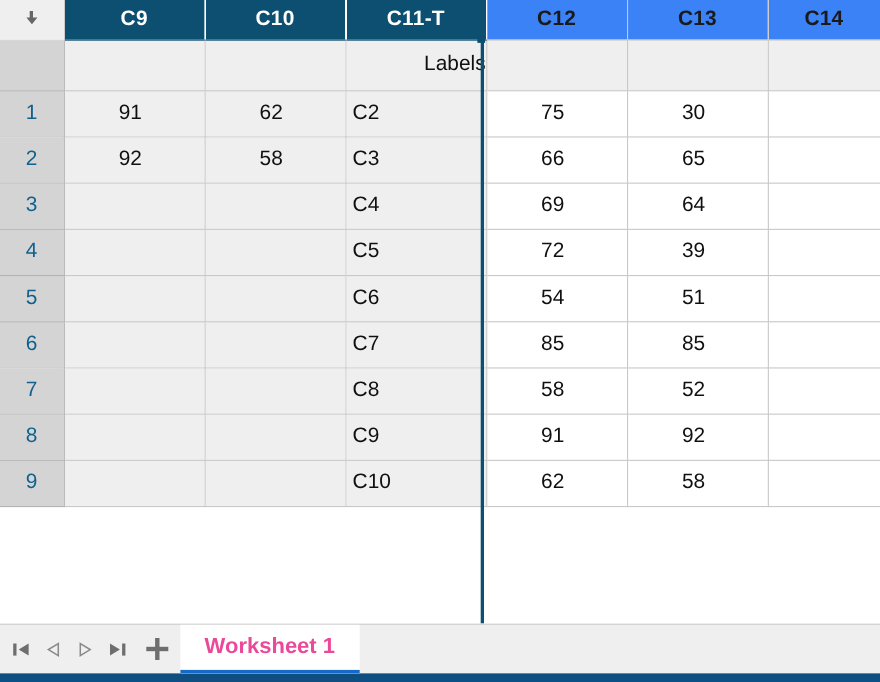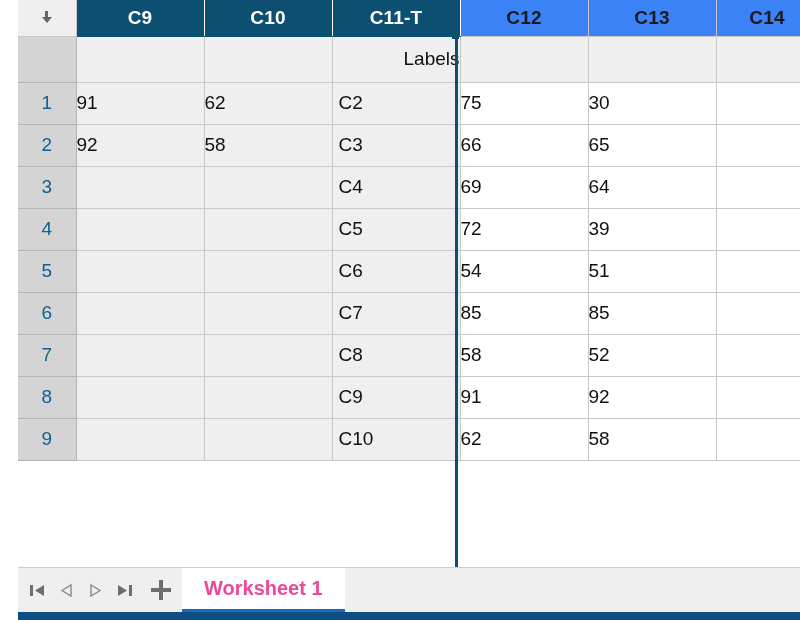--- a/index.html
+++ b/index.html
@@ -14,21 +14,20 @@
     font-family: "Liberation Sans", sans-serif;
     -webkit-font-smoothing: antialiased;
   }
 
   #app {
     position: relative;
     width: 696px;
     height: 620px;
     display: flex;
     flex-direction: column;
-    padding-left: 18px;
   }
 
   
   #grid-area {
     position: relative;
     width: 800px;
     height: 567px;
     overflow: hidden;
     background: #ffffff;
   }
@@ -133,21 +132,21 @@
   }
   td.cell {
     font-size: 19px;
     color: #101010;
     vertical-align: middle;
     border-right: 1px solid #c8c8c8;
     border-bottom: 1px solid #c8c8c8;
     background: #ffffff;
   }
   td.cell.tinted { background: #efefef; }
-  td.cell.num { text-align: left; padding-right: 7px; }
+  td.cell.num { text-align: center; padding-right: 7px; }
   td.cell.txt { text-align: left; padding-left: 6px; }
 
   
   #selection-edge {
     position: absolute;
     left: 437px;
     top: 36px;
     width: 3px;
     height: 531px;
     background: #0c4f70;

